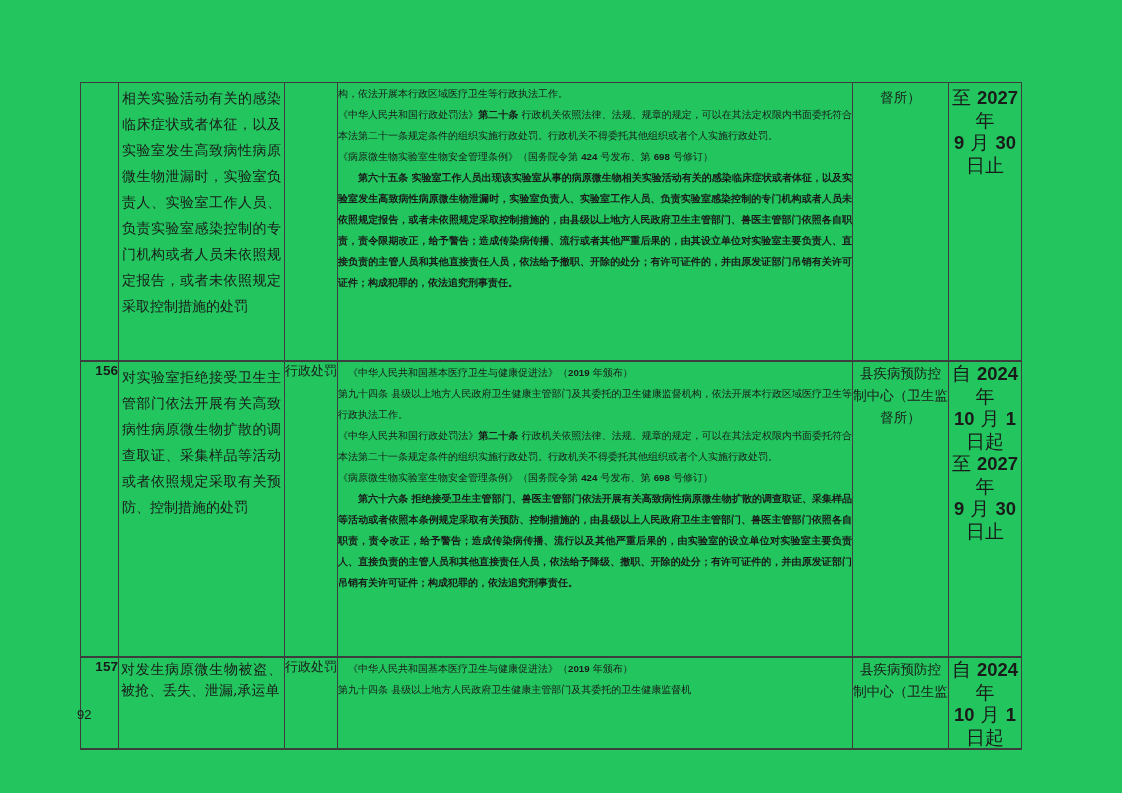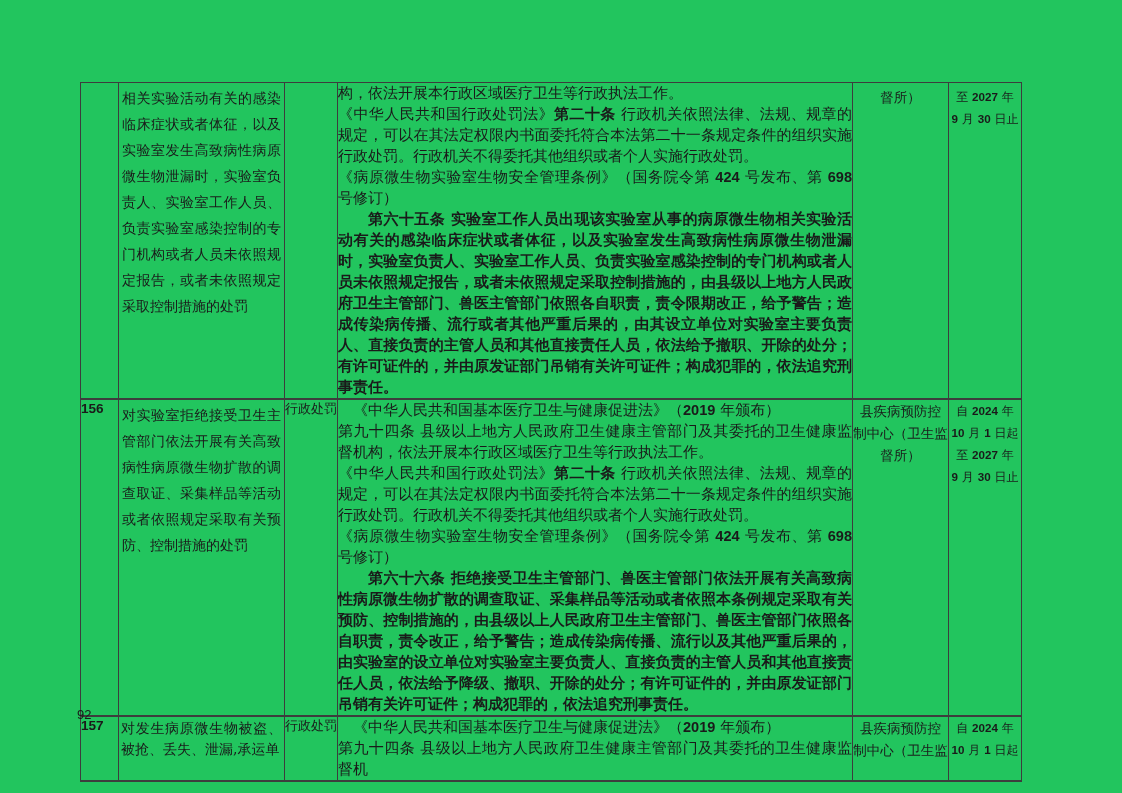--- a/index.html
+++ b/index.html
@@ -28,21 +28,21 @@
     overflow: hidden;
   }
   
   table.law tr + tr td { border-top-width: 2px; }
   table.law tr:last-child td { border-bottom-width: 2px; }
   table.law tr:nth-child(1) { height: 278px; }
   table.law tr:nth-child(2) { height: 296px; }
   table.law tr:nth-child(3) { height: 44px; }
 
   td.c-seq {
-    text-align: left;
+    text-align: right;
     font-family: "Liberation Sans", sans-serif;
     font-weight: bold;
     font-size: 14px;
     padding-top: 3px;
   }
   td.c-item { vertical-align: middle; }
   .item-text {
     font-size: 14px;
     line-height: 26px;
     padding: 2px 3px;
@@ -53,21 +53,21 @@
   td.c-ptype {
     vertical-align: middle;
     font-size: 13px;
     text-align: right;
     padding: 0 1px;
     line-height: 18px;
     white-space: nowrap;
   }
   td.c-basis { padding: 2px 5px; }
   .para {
-    font-size: 15px;
+    font-size: 10px;
     line-height: 21px;
     text-align: justify;
     text-align-last: left;
   }
   .para.ind1 { text-indent: 1em; }
   .para.ind2 { text-indent: 2em; font-weight: bold; }
   .bold { font-weight: bold; }
   .num {
     font-family: "Liberation Sans", sans-serif;
     font-weight: 600;
@@ -75,21 +75,21 @@
   }
   td.c-agency {
     vertical-align: middle;
     font-size: 13.5px;
     line-height: 22px;
     text-align: center;
     padding: 1px 1px;
   }
   td.c-period {
     vertical-align: middle;
-    font-size: 12px;
+    font-size: 19px;
     line-height: 22px;
     text-align: center;
     padding: 2px 1px;
   }
   
   tr.cont td.c-item, tr.cont td.c-agency, tr.cont td.c-period { vertical-align: top; }
   tr.cont td.c-agency { padding-top: 3px; }
   tr.cont td.c-period { padding-top: 3px; }
   
   tr.rowlast td.c-agency, tr.rowlast td.c-period { vertical-align: top; }

